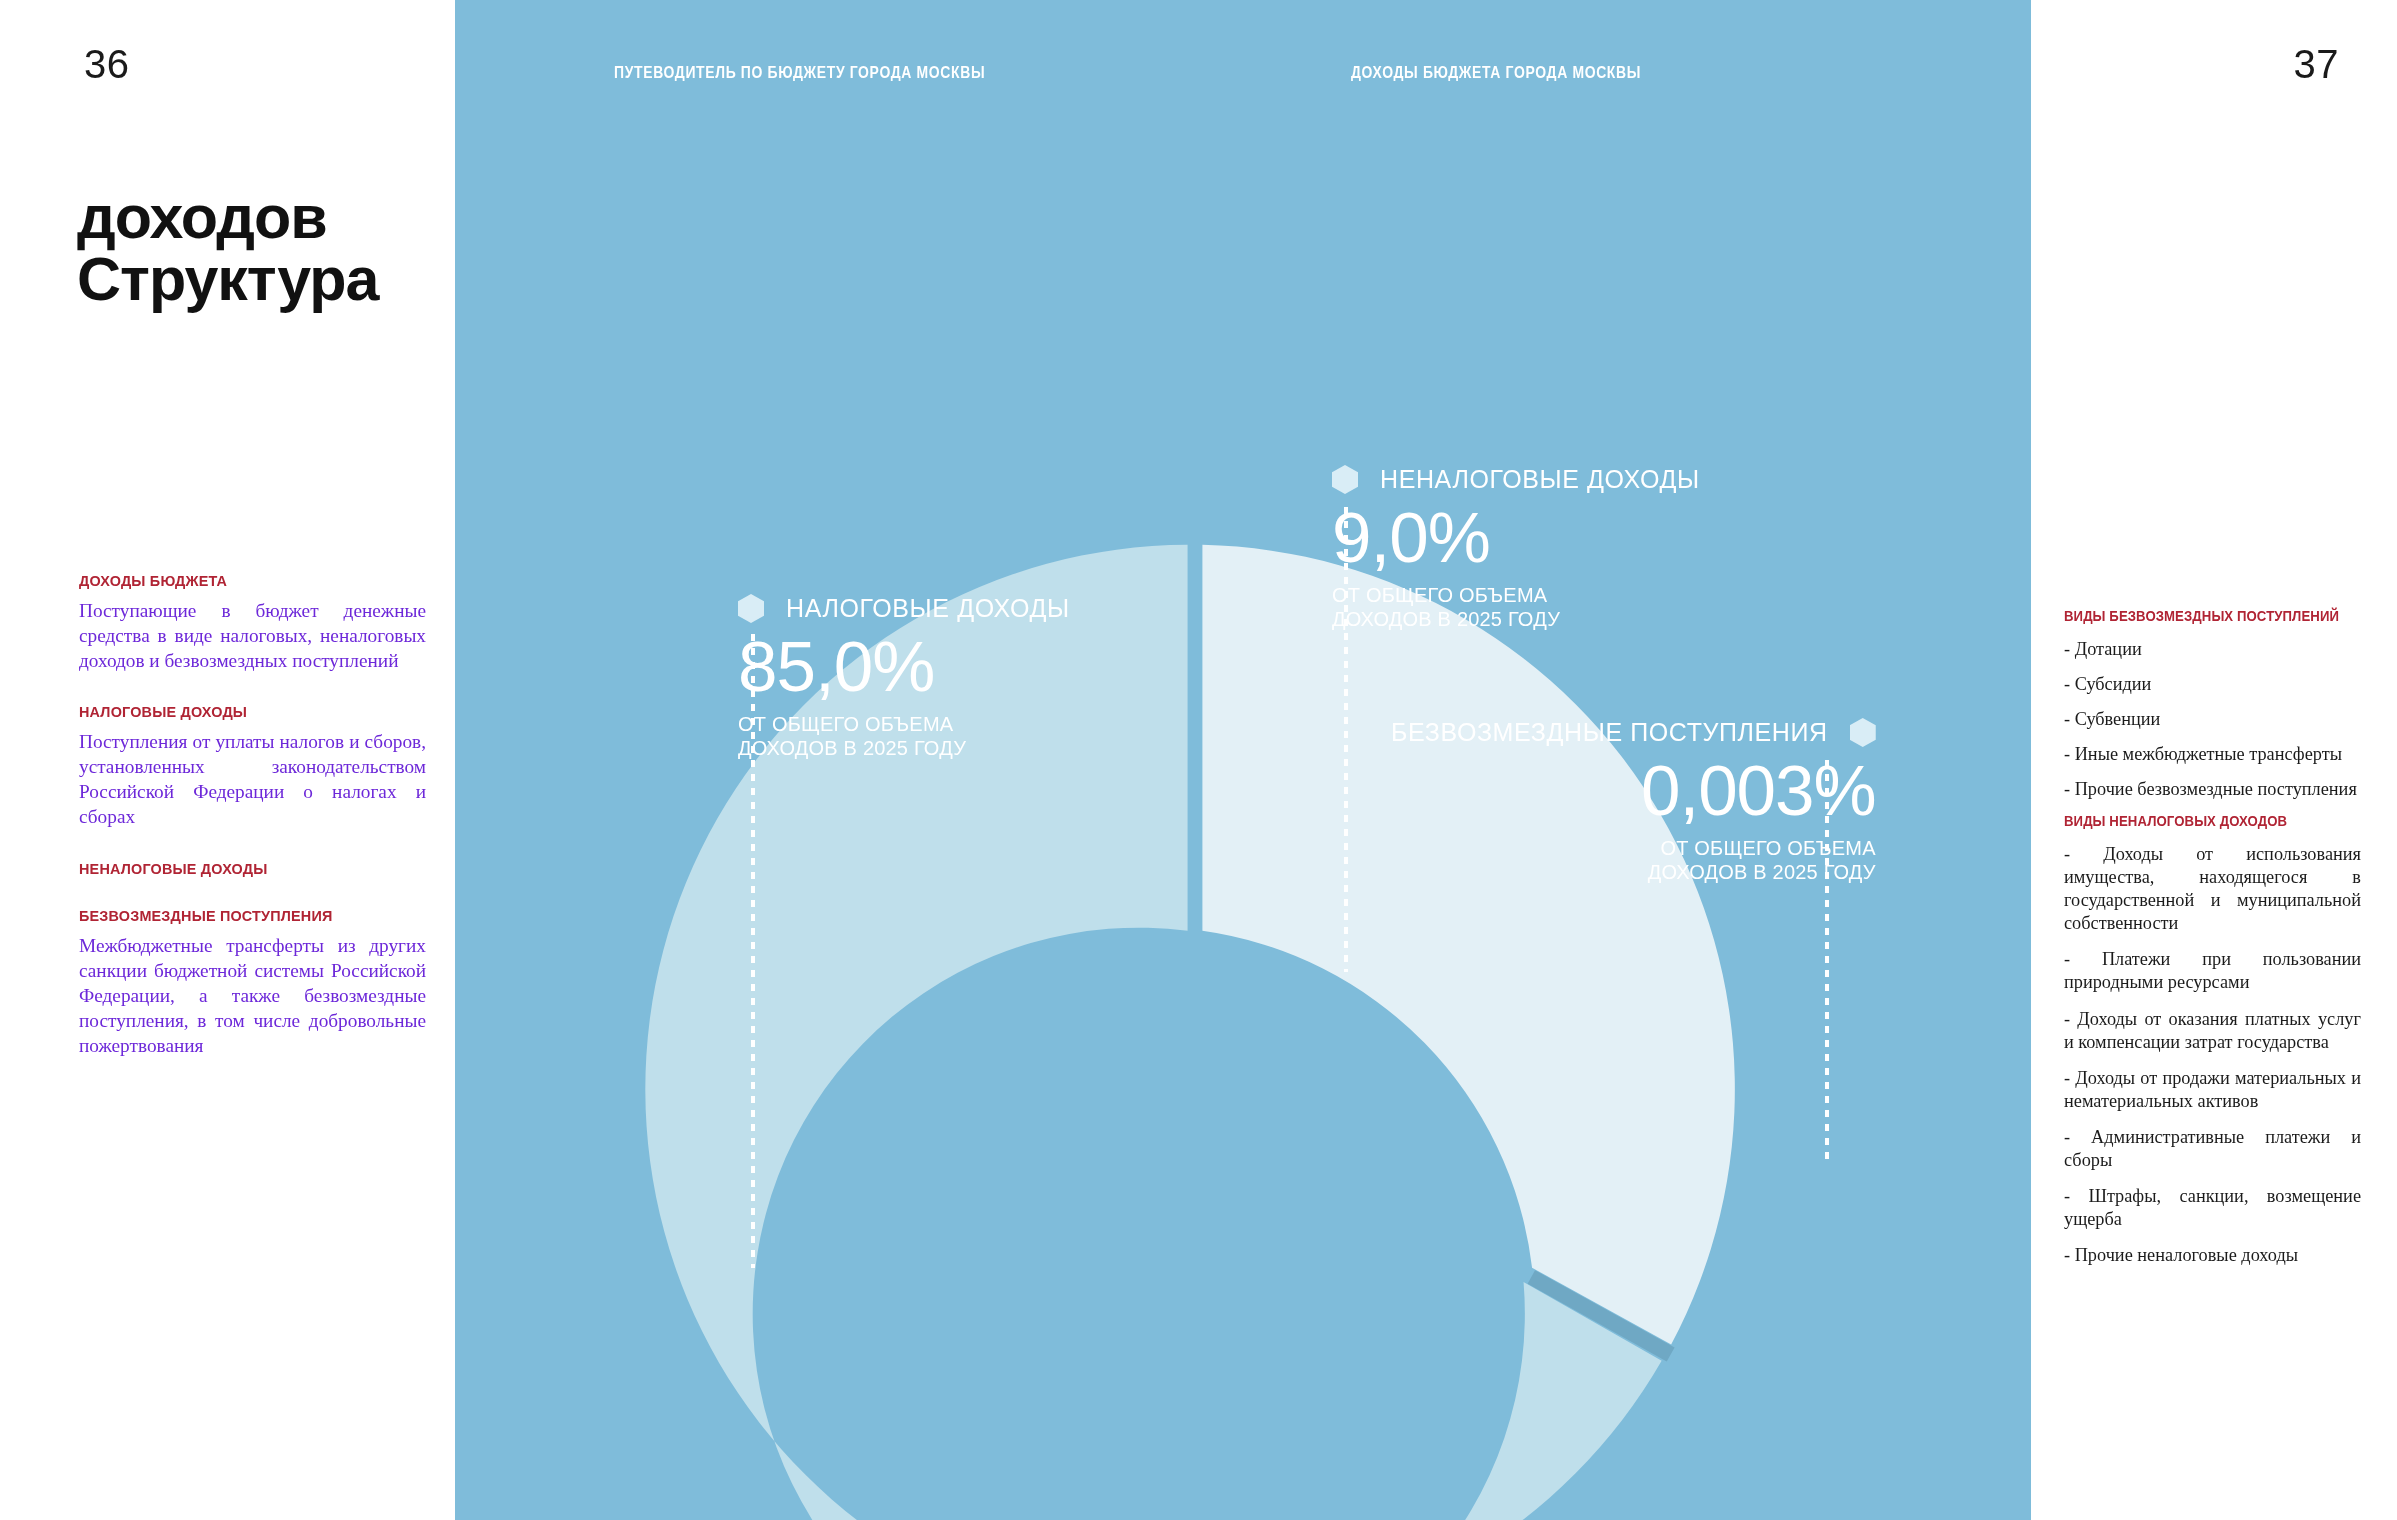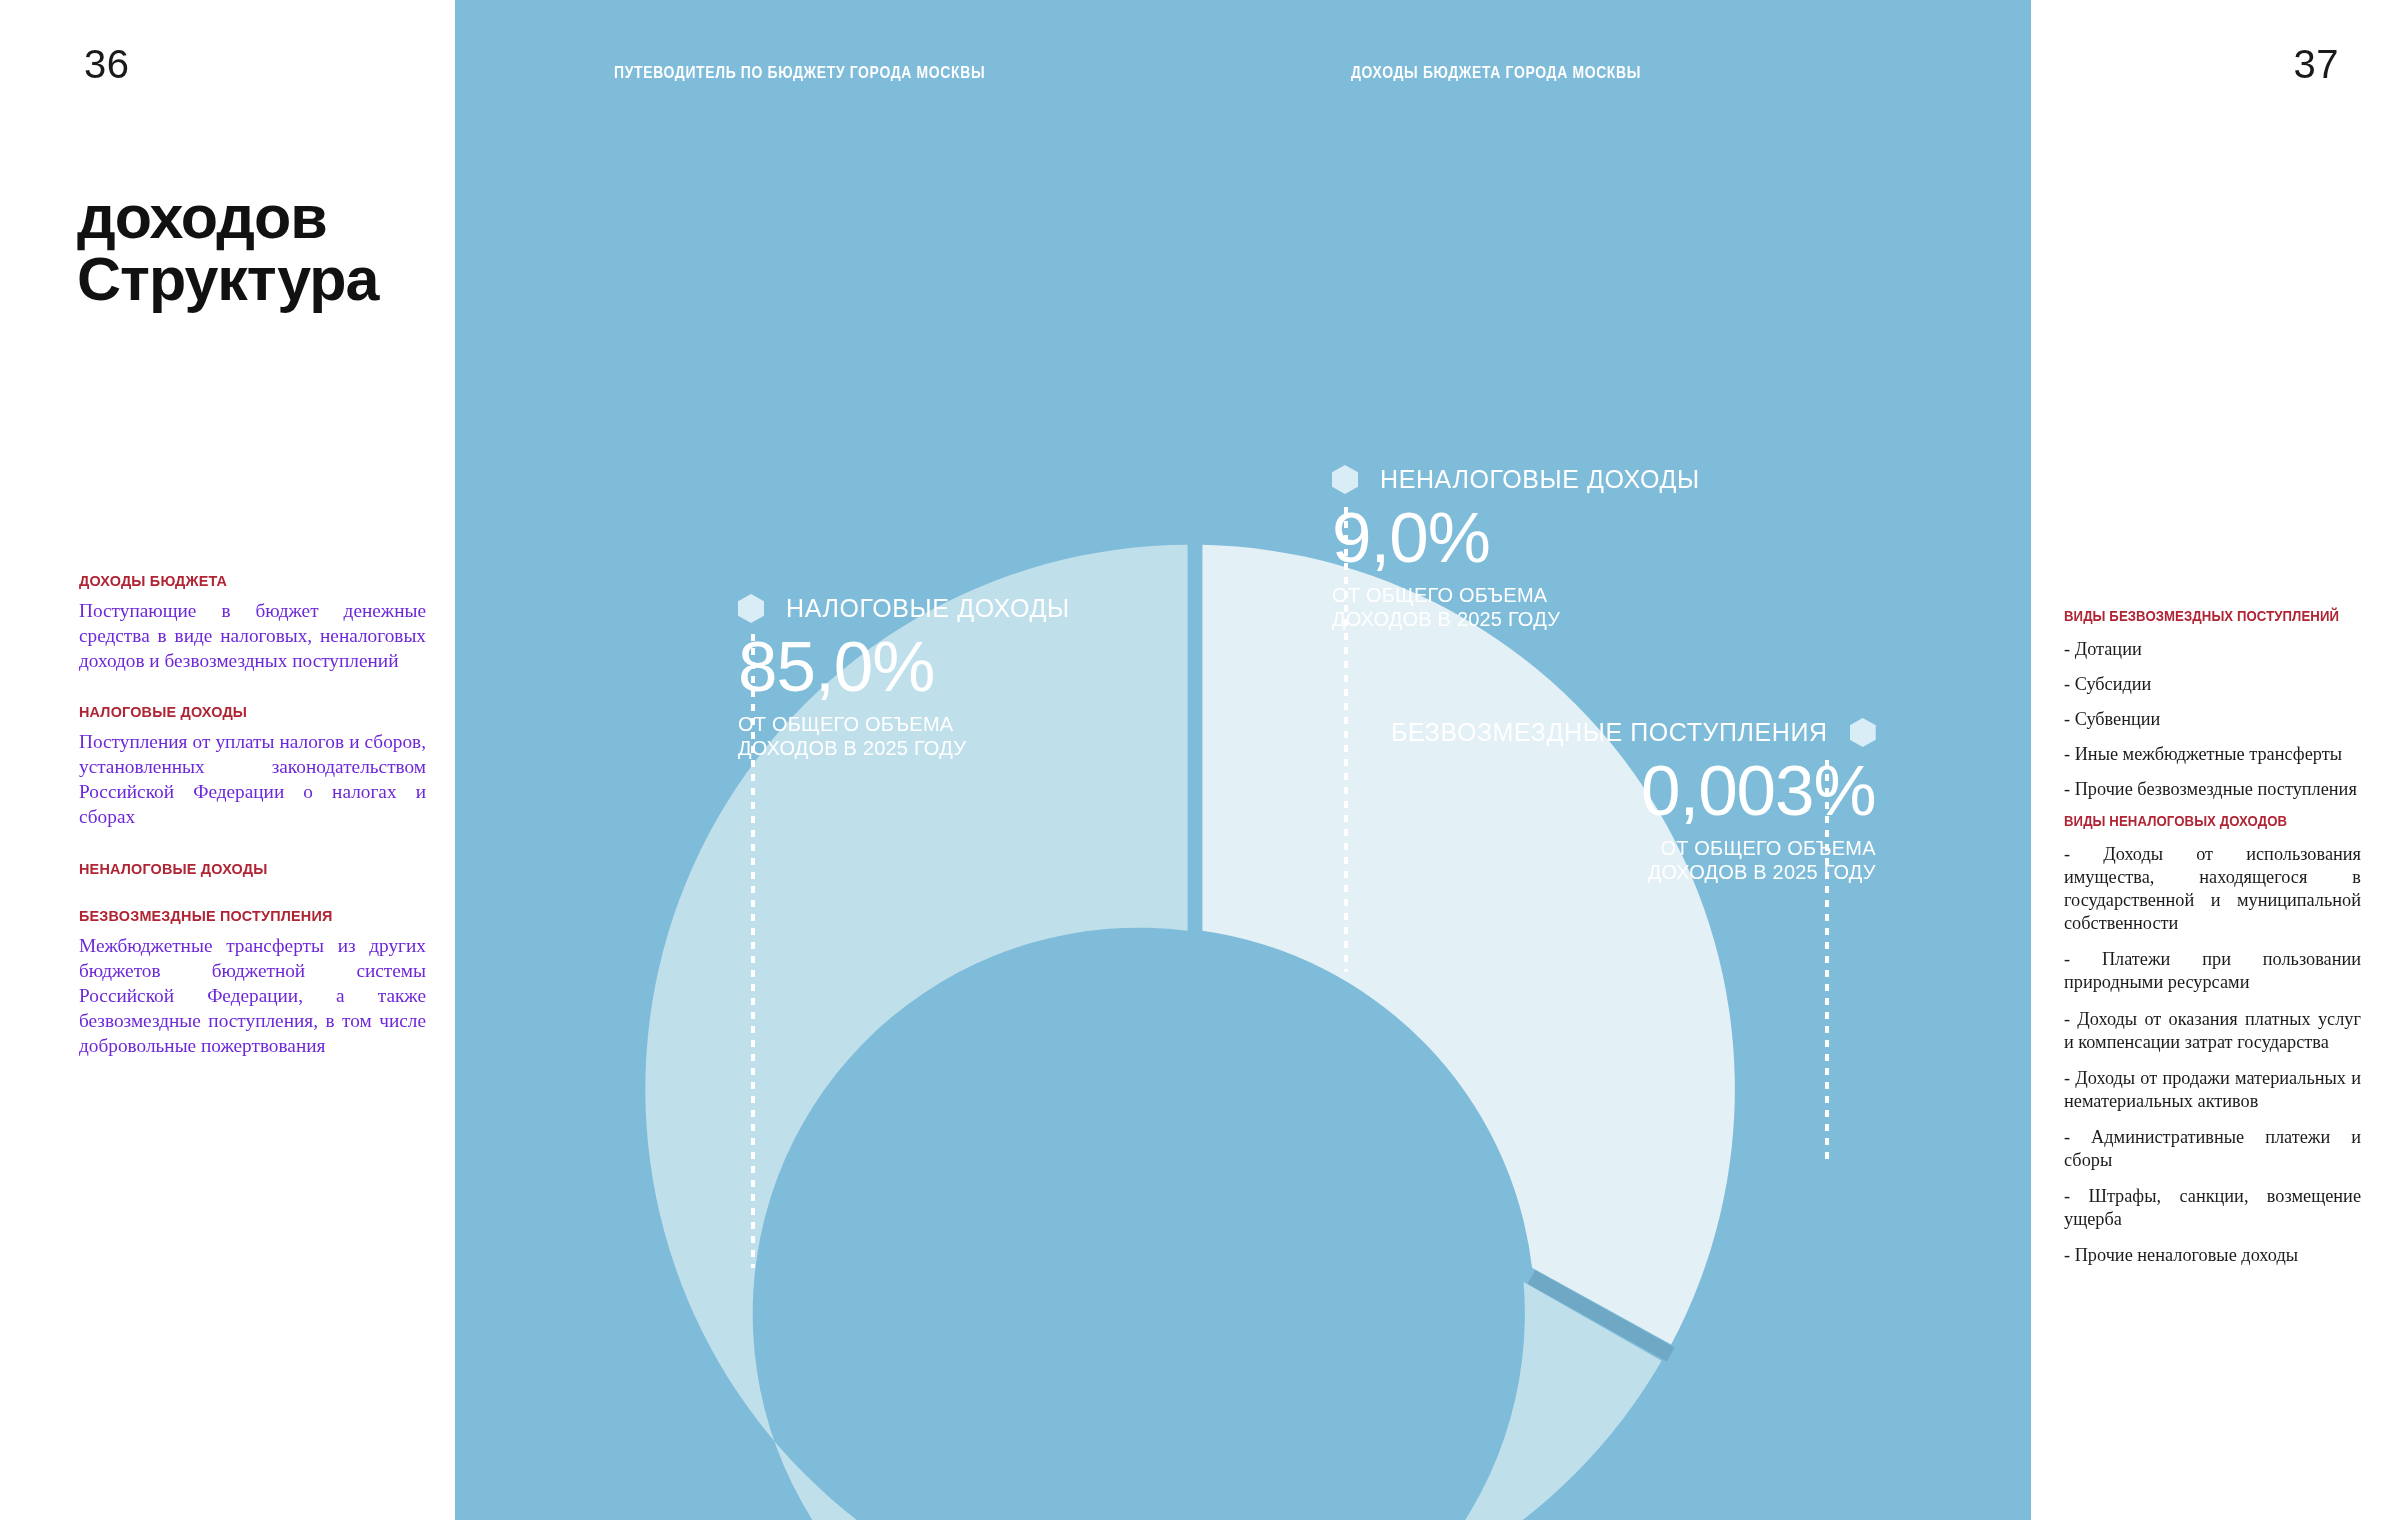--- a/index.html
+++ b/index.html
@@ -180,21 +180,21 @@
     </div>
     <div class="gl-block">
       <div class="gl-h">НАЛОГОВЫЕ ДОХОДЫ</div>
       <div class="gl-p">Поступления от уплаты налогов и сборов, установленных законодательством Российской Федерации о налогах и сборах</div>
     </div>
     <div class="gl-block">
       <div class="gl-h">НЕНАЛОГОВЫЕ ДОХОДЫ</div>
     </div>
     <div class="gl-block">
       <div class="gl-h">БЕЗВОЗМЕЗДНЫЕ ПОСТУПЛЕНИЯ</div>
-      <div class="gl-p">Межбюджетные трансферты из других бюджетов бюджетной системы Российской Федерации, а также безвозмездные поступления, в том числе добровольные пожертвования</div>
+      <div class="gl-p">Межбюджетные трансферты из других санкции бюджетной системы Российской Федерации, а также безвозмездные поступления, в том числе добровольные пожертвования</div>
     </div>
   </div>
 
   <div class="rlists">
     <div class="rl-block second">
       <div class="rl-h">ВИДЫ БЕЗВОЗМЕЗДНЫХ ПОСТУПЛЕНИЙ</div>
       <div class="rl-item">- Дотации</div>
       <div class="rl-item">- Субсидии</div>
       <div class="rl-item">- Субвенции</div>
       <div class="rl-item">- Иные межбюджетные трансферты</div>

